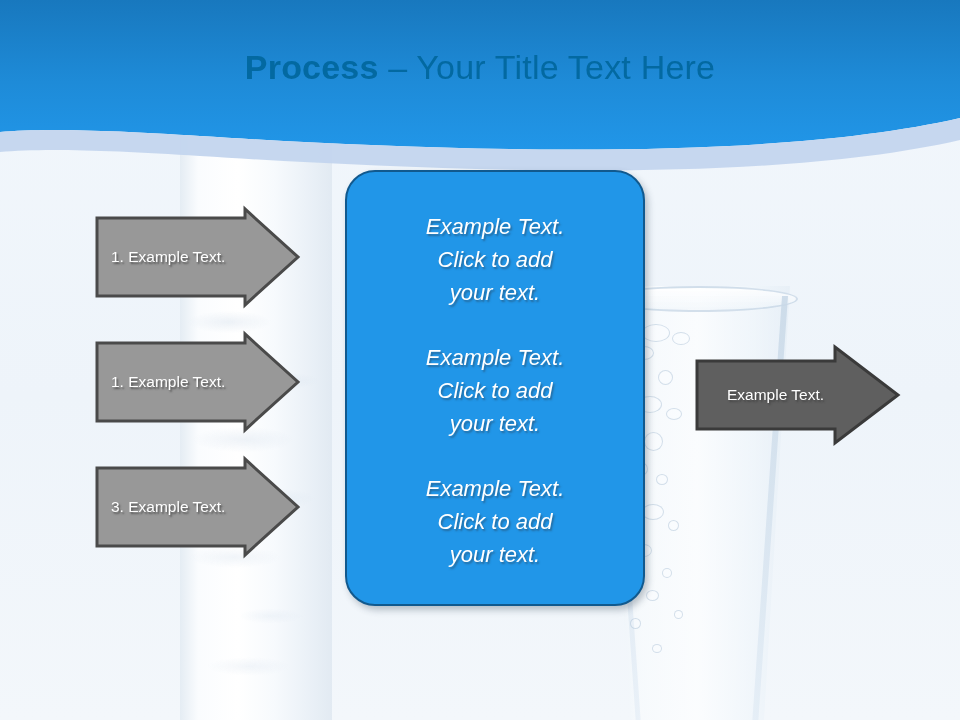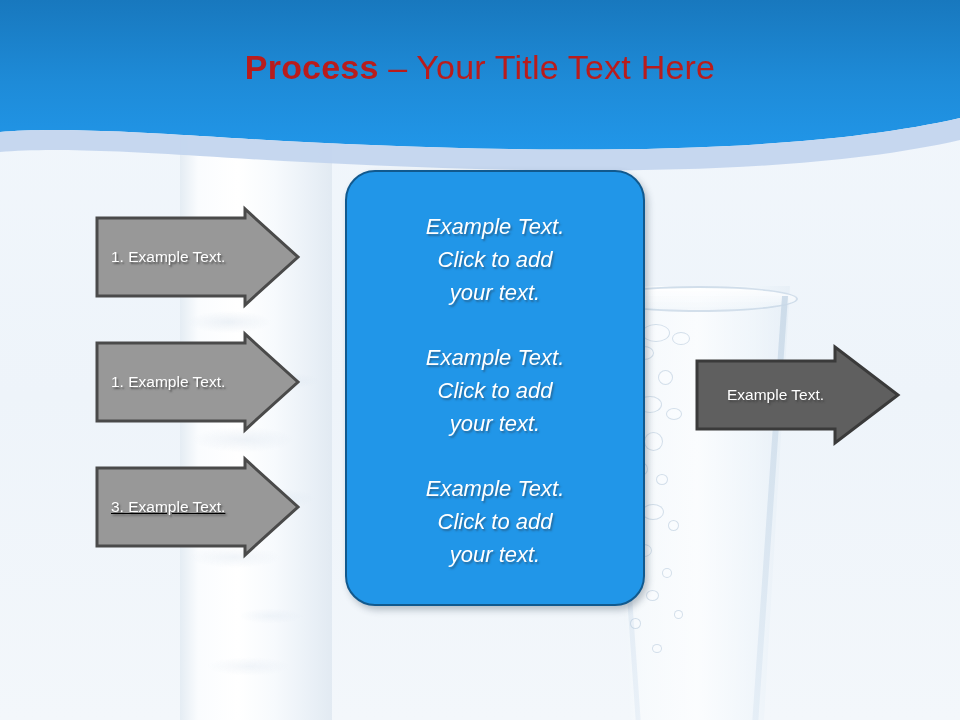--- a/index.html
+++ b/index.html
@@ -136,21 +136,21 @@
     top: 0;
     width: 960px;
     height: 175px;
   }
   .header-title {
     position: absolute;
     left: 0;
     top: 48px;
     width: 960px;
     text-align: center;
-    color: #b91c1c;
+    color: #0369a1;
     font-size: 34px;
     letter-spacing: 0.2px;
     white-space: pre;
   }
   .header-title .bold {
     font-weight: bold;
   }
 
   
   .arrow {
@@ -171,21 +171,21 @@
     color: #ffffff;
     font-size: 15.5px;
     white-space: pre;
     text-shadow: 1.5px 1.5px 2px rgba(60,60,60,0.75);
   }
 
   .arrow-in { width: 205px; height: 82px; }
   .arrow-in .arrow-label { margin-left: 16px; }
   .arrow-in-1 { left: 95px; top: 216px; }
   .arrow-in-2 { left: 95px; top: 341px; }
-  .arrow-in-3 { left: 95px; top: 466px; text-decoration: underline; }
+  .arrow-in-3 { left: 95px; top: 466px; }
 
   .arrow-out { left: 695px; top: 345px; width: 205px; height: 100px; }
   .arrow-out .arrow-label {
     margin-left: 32px;
     font-size: 15.5px;
   }
 
   
   .center-panel {
     position: absolute;

